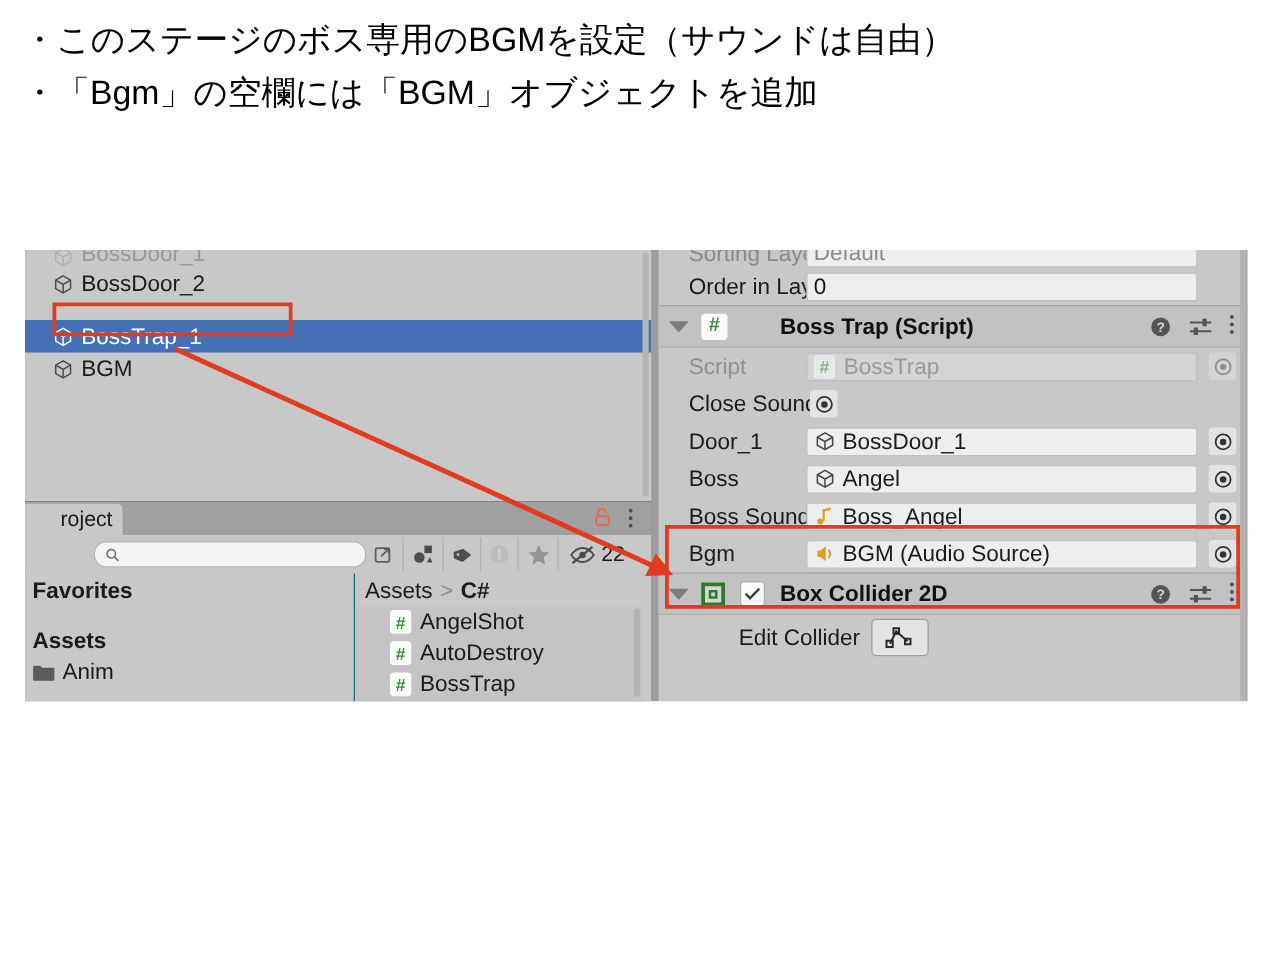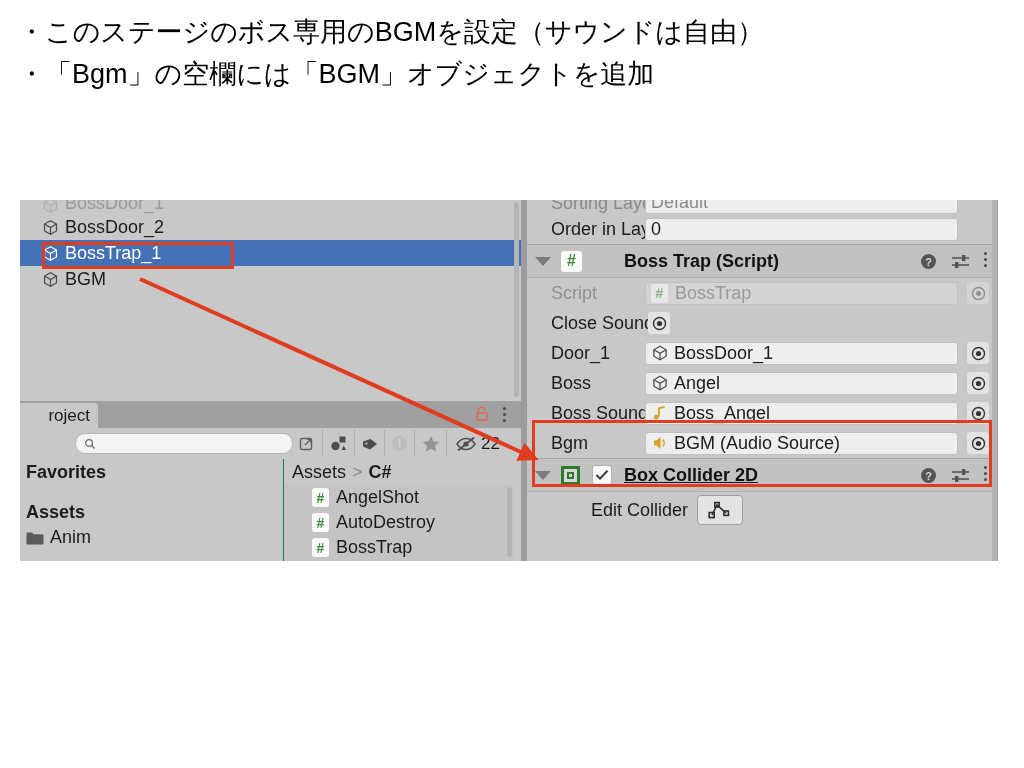--- a/index.html
+++ b/index.html
@@ -69,20 +69,21 @@
   }
   .h-row.clipped-top {
     height: 14px;
     align-items: flex-end;
     color: #9a9a9a;
     overflow: hidden;
   }
   .h-row.selected {
     background: #4471b6;
     color: #ffffff;
+    margin-top: 16px;
   }
   .cube-icon {
     display: inline-block;
     width: 17px; height: 17px;
     margin-right: 6px;
     flex: none;
   }
 
   .hierarchy-vscroll {
     position: absolute;
@@ -377,21 +378,21 @@
     display: flex; align-items: center; justify-content: center;
     flex: none;
   }
   .comp-title {
     font-size: 18px;
     font-weight: bold;
     color: #111111;
     margin-left: 42px;
     white-space: nowrap;
   }
-  .comp-title.tight { margin-left: 12px; text-decoration: underline; }
+  .comp-title.tight { margin-left: 12px; }
   .header-icons {
     position: absolute;
     right: 10px; top: 0; height: 32px;
     display: flex; align-items: center; gap: 14px;
   }
   .collider-swatch {
     width: 19px; height: 19px;
     border: 3px solid #2f7a2f;
     background: #d6d6d6;
     box-sizing: border-box;

